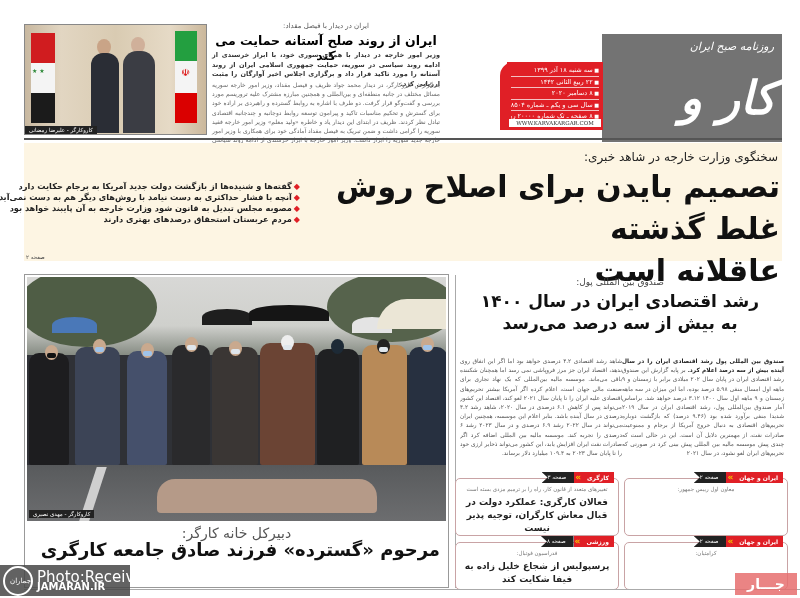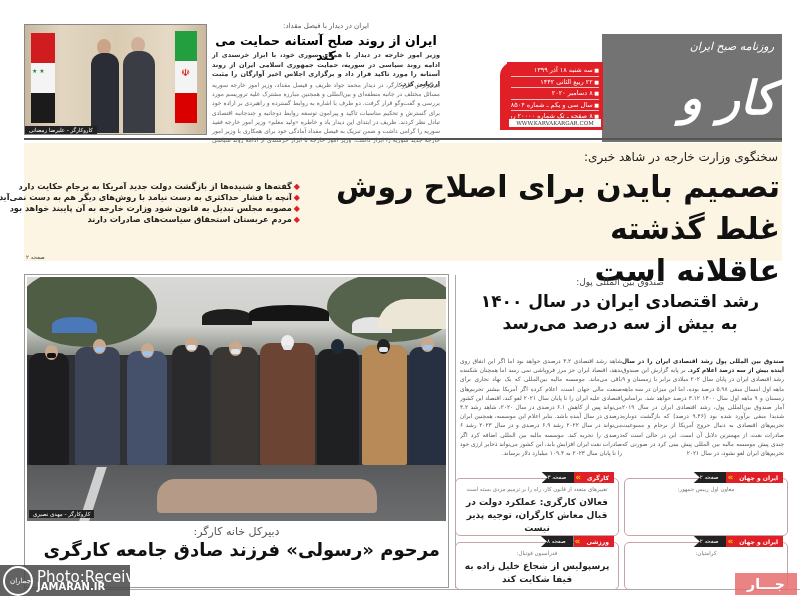--- a/index.html
+++ b/index.html
@@ -56,21 +56,21 @@
   .f-photo{position:absolute;left:2px;top:2px;width:419px;height:244px;overflow:hidden;background:linear-gradient(180deg,#d8d8d6 0%,#cfd0cc 20%,#737a70 35%,#3b3d3f 55%,#5b5d5f 80%,#6c6d6f 100%)}
   .tree{position:absolute;border-radius:50%;background:#4f5d45}
   .umb{position:absolute;height:16px;border-radius:50% 50% 0 0}
   .crowd{position:absolute;left:0;top:58px;width:100%;height:130px}
   .person{position:absolute;bottom:0;border-radius:10px 10px 2px 2px}
   .phead{position:absolute;width:13px;height:15px;border-radius:50%;background:#c9a98e}
   .mask{position:absolute;width:9px;height:5px;background:#dfe6ec;border-radius:2px}
   .shroud{position:absolute;left:130px;top:202px;width:220px;height:34px;background:#b59a88;border-radius:18px 18px 4px 4px}
   .road-line{position:absolute;left:60px;top:190px;width:10px;height:60px;background:#cfcfcf;transform:skewX(-18deg)}
   .f-credit{position:absolute;left:2px;top:233px;background:#222;color:#fff;font-size:5.5px;padding:1px 4px}
-  .f-kicker{position:absolute;left:0;width:100%;top:250px;text-align:center;font-size:11px;color:#555}
+  .f-kicker{position:absolute;left:0;width:100%;top:250px;text-align:center;font-size:14px;color:#555}
   .f-title{position:absolute;right:8px;top:264px;font-size:18px;font-weight:bold;color:#111;white-space:nowrap}
 
   
   .wm{left:0;top:565px;width:130px;height:31px;background:rgba(70,70,70,.85);color:#fff}
   .wm-logo{position:absolute;left:3px;top:1px;width:30px;height:30px;border:2px solid #fff;border-radius:50%;font-size:7px;line-height:26px}
   .wm-t1{position:absolute;left:37px;top:3px;font-size:15px;direction:ltr}
   .wm-t2{position:absolute;left:37px;top:16px;font-size:10px;direction:ltr;font-weight:bold}
 
   
   .imf-kicker{left:455px;top:277px;width:330px;text-align:center;font-size:9px;color:#444}
@@ -134,21 +134,21 @@
 <div class="abs lead-box"></div>
 <div class="abs lead-kicker">سخنگوی وزارت خارجه در شاهد خبری:</div>
 <div class="abs lead-title">
   <div>تصمیم بایدن برای اصلاح روش غلط گذشته</div>
   <div>عاقلانه است</div>
 </div>
 <div class="abs bullets">
   <div class="bullet"><span class="dia">◆</span><span>گفته‌ها و شنیده‌ها از بازگشت دولت جدید آمریکا به برجام حکایت دارد</span></div>
   <div class="bullet"><span class="dia">◆</span><span>آنچه با فشار حداکثری به دست نیامد با روش‌های دیگر هم به دست نمی‌آید</span></div>
   <div class="bullet"><span class="dia">◆</span><span>مصوبه مجلس تبدیل به قانون شود وزارت خارجه به آن پایبند خواهد بود</span></div>
-  <div class="bullet"><span class="dia">◆</span><span>مردم عربستان استحقاق سیاست‌های صادرات دارند</span></div>
+  <div class="bullet"><span class="dia">◆</span><span>مردم عربستان استحقاق درصد‌های بهتری دارند</span></div>
 </div>
 <div class="abs page-ref">صفحه ۲</div>
 
 <div class="abs funeral">
   <div class="f-photo">
     <div class="tree" style="left:-10px;top:-10px;width:140px;height:80px"></div>
     <div class="tree" style="left:300px;top:-5px;width:130px;height:70px;background:#56634c"></div>
     <div class="umb" style="left:25px;top:40px;width:45px;background:#4a78b8"></div>
     <div class="umb" style="left:175px;top:32px;width:50px;background:#1e1e1e"></div>
     <div class="umb" style="left:222px;top:28px;width:80px;background:#151515"></div>
@@ -181,21 +181,21 @@
       <div class="phead" style="left:350px;top:4px;background:#222"></div>
         <div class="mask" style="left:352px;top:12px"></div>
       <div class="phead" style="left:394px;top:2px"></div>
         <div class="mask" style="left:396px;top:10px;background:#9fc3ea"></div>
     </div>
     <div class="road-line"></div>
     <div class="shroud"></div>
     <span class="f-credit">کاروکارگر - مهدی نصیری</span>
   </div>
   <div class="f-kicker">دبیرکل خانه کارگر:</div>
-  <div class="f-title">مرحوم «رسولی» فرزند صادق جامعه کارگری</div>
+  <div class="f-title">مرحوم «گسترده» فرزند صادق جامعه کارگری</div>
 </div>
 
 <div class="abs vrule"></div>
 <div class="abs imf-kicker">صندوق بین المللی پول:</div>
 <div class="abs imf-title">
   <div>رشد اقتصادی ایران در سال ۱۴۰۰</div>
   <div>به بیش از سه درصد می‌رسد</div>
 </div>
 <div class="abs imf-col" style="left:622px">
   <b>صندوق بین المللی پول رشد اقتصادی ایران را در سال آینده بیش از سه درصد اعلام کرد.</b>

